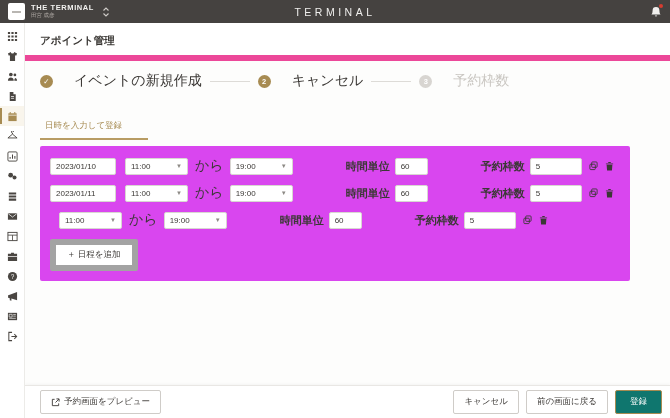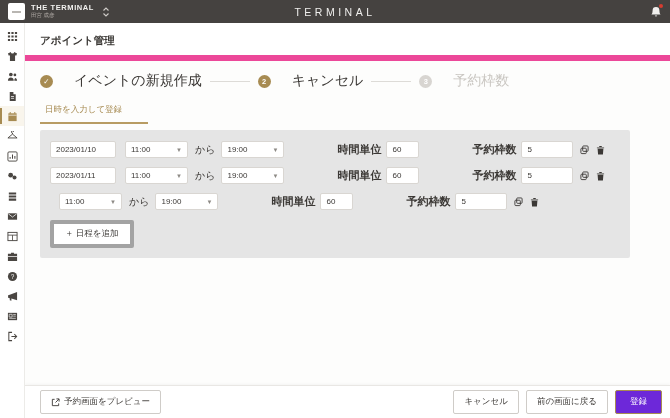--- a/index.html
+++ b/index.html
@@ -40,54 +40,54 @@
   .stepper { display:flex; align-items:center; padding:11px 15px 8px 15px; }
   .step { display:flex; align-items:center; }
   .step-circle { width:13px; height:13px; border-radius:50%; background:#a78b52;
     color:#fff; font-size:7.5px; display:flex; align-items:center; justify-content:center;
     font-weight:bold; flex:0 0 auto; }
   .step-label { font-size:14px; font-weight:normal; margin-left:21px; color:#3b3835; }
   .step.inactive .step-circle { background:#d8d5d1; }
   .step.inactive .step-label { color:#c9c6c1; }
   .step-line { width:40px; height:1px; background:#ddDBd7; margin:0 8px; }
 
-  .tabs { display:flex; padding:0 15px; margin-top:2px; }
+  .tabs { display:flex; padding:0 15px; margin-top:18px; }
   .tab { font-size:8.5px; padding:4px 5px 6px 5px; margin-right:5px; cursor:pointer; color:#3b3835; }
   .tab.active { color:#a78b52; border-bottom:2px solid #b89c63; padding-right:26px; }
 
-  .panel { margin:6px 15px 0 15px; width:590px; background:#e5e5e5; border-radius:2px;
+  .panel { margin:6px 15px 0 15px; width:590px; background:#d946ef; border-radius:2px;
     padding:11px 10px 10px 10px; }
   .srow { display:flex; align-items:center; margin-bottom:9px; }
   .inp { background:#fff; border:1px solid #d9d6d2; border-radius:2px; height:17px;
     font-size:8px; color:#3b3835; padding:0 5px; font-family:inherit; }
   .date-inp { width:66px; }
   .sel { background:#fff; border:1px solid #d9d6d2; border-radius:2px; height:17px;
     width:63px; margin-left:9px; display:flex; align-items:center; justify-content:space-between;
     font-size:8px; padding:0 5px; cursor:pointer; }
   .sel .arrow { font-size:6px; color:#8d8a85; }
-  .joiner { font-size:10px; margin:0 6px 0 7px; }
+  .joiner { font-size:14px; margin:0 6px 0 7px; }
   .flabel { font-size:11px; font-weight:bold; margin:0 5px 0 9px;padding-left:44px; }
   .unit-inp { width:33px; }
   .slots-inp { width:52px; }
   .row-icon { margin-left:7px; color:#3b3835; cursor:pointer; display:flex; }
   .row-icon svg { width:9px; height:10px; }
   .add-btn { display:inline-flex; align-items:center; background:#fff;
-    border:4px solid #a3a3a3; border-radius:2px; font-size:8.5px; padding:4px 11px;
+    border:6px solid #a3a3a3; border-radius:2px; font-size:8.5px; padding:4px 11px;
     cursor:pointer; color:#3b3835; margin-top:1px; font-family:inherit; }
 
   
   .footer { position:absolute; left:0; right:0; bottom:0; height:33px; background:#fff;
     border-top:1px solid #e9e7e4; box-shadow:0 -1px 3px rgba(0,0,0,.04);
     display:flex; align-items:center; padding:0 8px 0 15px;gap:32px; }
   .btn { background:#fff; border:1px solid #cfccc8; border-radius:2px; font-size:8.5px;
     color:#3b3835; padding:5px 10px; cursor:pointer; font-family:inherit;
     display:inline-flex; align-items:center; }
   .preview-btn svg { width:9px; height:9px; margin-right:4px; }
   .footer-right { margin-left:auto; display:flex; align-items:flex-end; gap:7px; }
-  .btn.primary { background:#6d28d9; border-color:#a78b52; color:#fff; padding:5px 14px; }
+  .btn.primary { background:#0f766e; border-color:#a78b52; color:#fff; padding:5px 14px; }
 </style>
 </head>
 <body>
 
 <div class="topbar">
   <div class="logo-box">
       <div class="logo-dash"></div>
     </div>
   <div class="brand">
     <span class="brand-title">THE TERMINAL</span>

